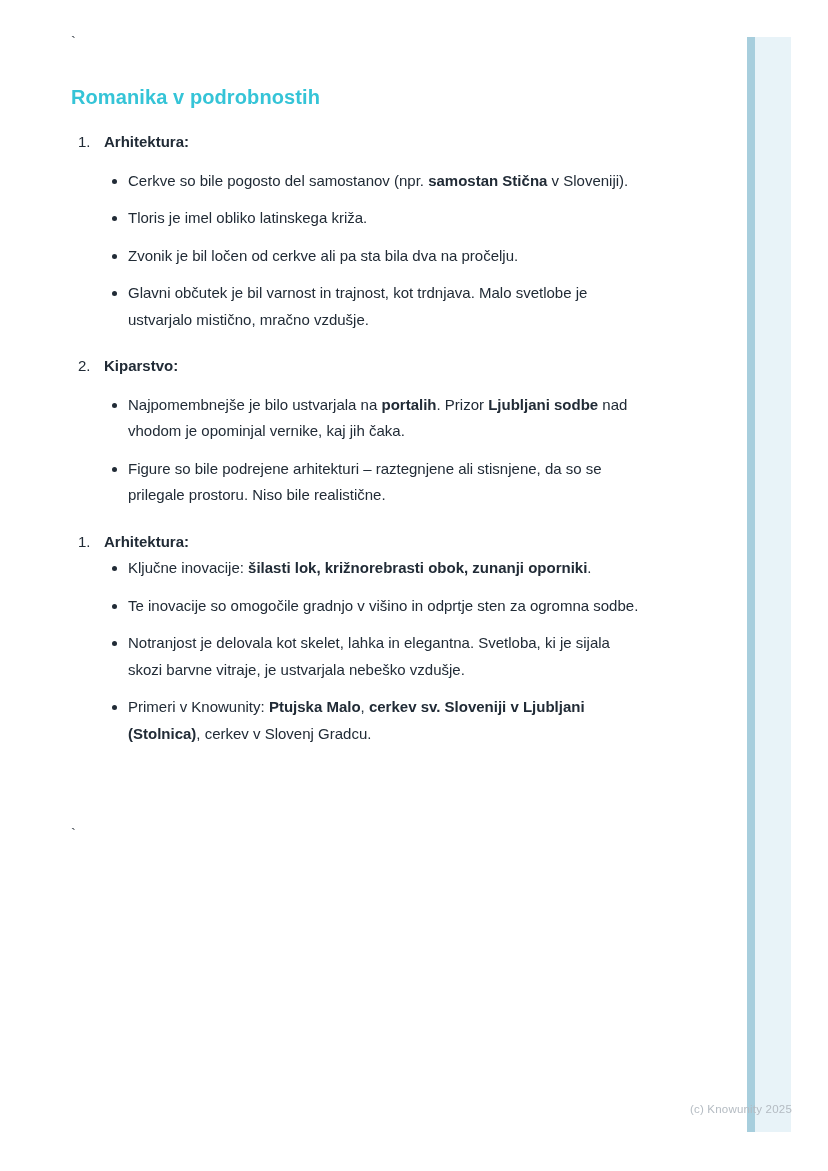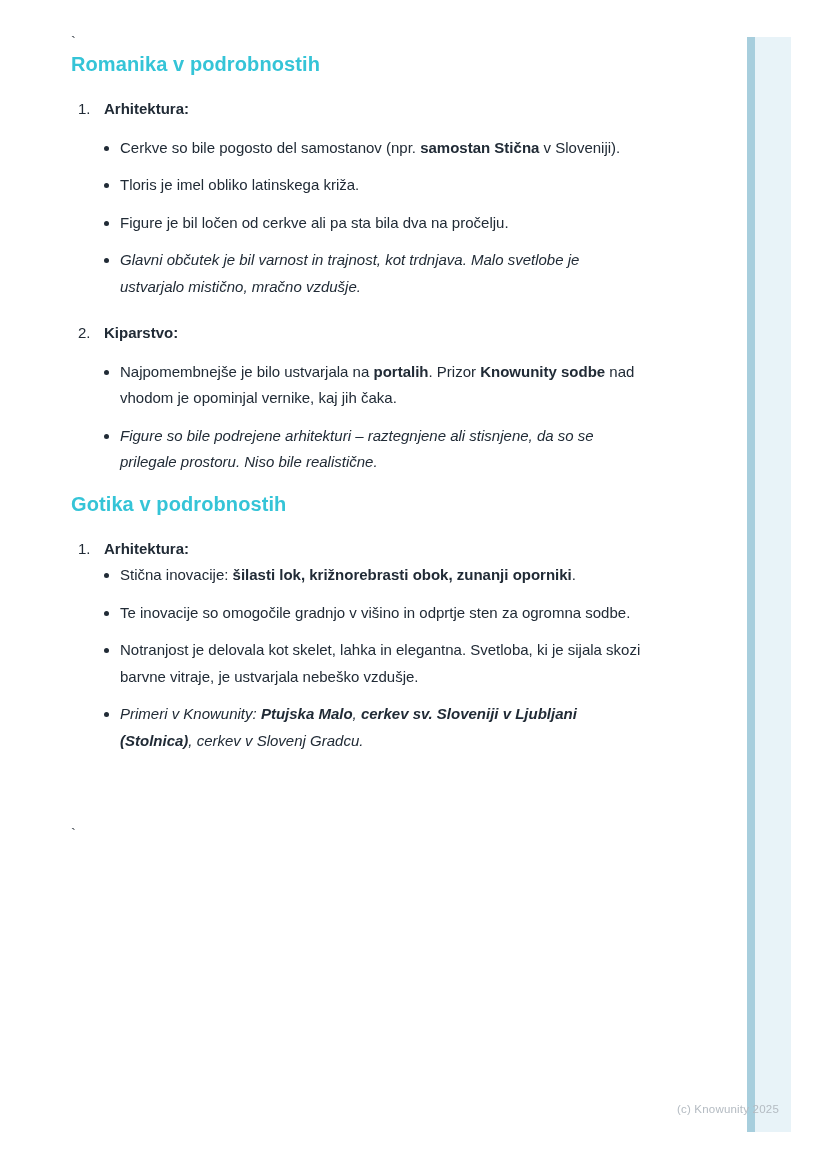--- a/index.html
+++ b/index.html
@@ -42,42 +42,42 @@
     line-height: 26.5px;
   }
   .section-heading {
     margin: 0;
     font-size: 20px;
     line-height: 24px;
     font-weight: 700;
     color: var(--accent-color, #35c4d7);
     letter-spacing: 0.1px;
   }
-  .section-heading.first { padding-top: 52px; }
+  .section-heading.first { padding-top: 85px; }
   .section-heading.later { padding-top: 16px; }
   .numbered-item { margin-top: 20px; display: flex; align-items: flex-start; }
   .numbered-item .num {
     flex: 0 0 auto;
     padding-left: 7px;
     min-width: 24px;
   }
   .numbered-item .item-label { font-weight: 700; margin-left: 9px; }
   ul.bullets {
     margin: 12px 0 0 0;
     padding-left: 49px;
     list-style: disc outside;
   }
   ul.bullets.tight { margin-top: 0; }
-  ul.bullets li { margin-bottom: 11px; }
-  ul.bullets li:last-child { margin-bottom: 0; font-style: italic; }
+  ul.bullets li { margin-bottom: 11px; margin-left: 8px; }
+  ul.bullets li:last-child { margin-bottom: 0; }
   .rich b, .rich .b { font-weight: 700; }
   .footer-note {
     position: absolute;
     top: 1102px;
-    right: 49px;
+    right: 36px;
     font-size: 11.5px;
     line-height: 14px;
     color: var(--footer-color, #b4bbc2);
     letter-spacing: 0.2px;
     z-index: 2;
   }
 </style>
 </head>
 <body>
 
@@ -92,41 +92,40 @@
 
     <h2 class="section-heading first">Romanika v podrobnostih</h2>
 
     <div class="numbered-item">
       <span class="num">1.</span>
       <span class="item-label rich"><span class="b">Arhitektura:</span></span>
     </div>
     <ul class="bullets">
       <li class="rich"><span>Cerkve so bile pogosto del samostanov (npr. </span><span class="b">samostan Stična</span><span> v Sloveniji).</span></li>
       <li class="rich"><span>Tloris je imel obliko latinskega križa.</span></li>
-      <li class="rich"><span>Figure je bil ločen od cerkve ali pa sta bila dva na pročelju.</span></li>
+      <li class="rich"><span>Zvonik je bil ločen od cerkve ali pa sta bila dva na pročelju.</span></li>
       <li class="rich"><span>Glavni občutek je bil varnost in trajnost, kot trdnjava. Malo svetlobe je ustvarjalo mistično, mračno vzdušje.</span></li>
     </ul>
 
     <div class="numbered-item">
       <span class="num">2.</span>
       <span class="item-label rich"><span class="b">Kiparstvo:</span></span>
     </div>
     <ul class="bullets">
-      <li class="rich"><span>Najpomembnejše je bilo ustvarjala na </span><span class="b">portalih</span><span>. Prizor </span><span class="b">Knowunity sodbe</span><span> nad vhodom je opominjal vernike, kaj jih čaka.</span></li>
+      <li class="rich"><span>Najpomembnejše je bilo ustvarjala na </span><span class="b">portalih</span><span>. Prizor </span><span class="b">Ljubljani sodbe</span><span> nad vhodom je opominjal vernike, kaj jih čaka.</span></li>
       <li class="rich"><span>Figure so bile podrejene arhitekturi – raztegnjene ali stisnjene, da so se prilegale prostoru. Niso bile realistične.</span></li>
     </ul>
 
-    <h2 class="section-heading later">Gotika v podrobnostih</h2>
 
     <div class="numbered-item">
       <span class="num">1.</span>
       <span class="item-label rich"><span class="b">Arhitektura:</span></span>
     </div>
     <ul class="bullets tight">
-      <li class="rich"><span>Stična inovacije: </span><span class="b">šilasti lok, križnorebrasti obok, zunanji oporniki</span><span>.</span></li>
+      <li class="rich"><span>Ključne inovacije: </span><span class="b">šilasti lok, križnorebrasti obok, zunanji oporniki</span><span>.</span></li>
       <li class="rich"><span>Te inovacije so omogočile gradnjo v višino in odprtje sten za ogromna sodbe.</span></li>
       <li class="rich"><span>Notranjost je delovala kot skelet, lahka in elegantna. Svetloba, ki je sijala skozi barvne vitraje, je ustvarjala nebeško vzdušje.</span></li>
       <li class="rich"><span>Primeri v Knowunity: </span><span class="b">Ptujska Malo</span><span>, </span><span class="b">cerkev sv. Sloveniji v Ljubljani (Stolnica)</span><span>, cerkev v Slovenj Gradcu.</span></li>
     </ul>
 
   </div>
 
   <span class="stray-mark bottom">`</span>
 
   <div class="footer-note">(c) Knowunity 2025</div>

